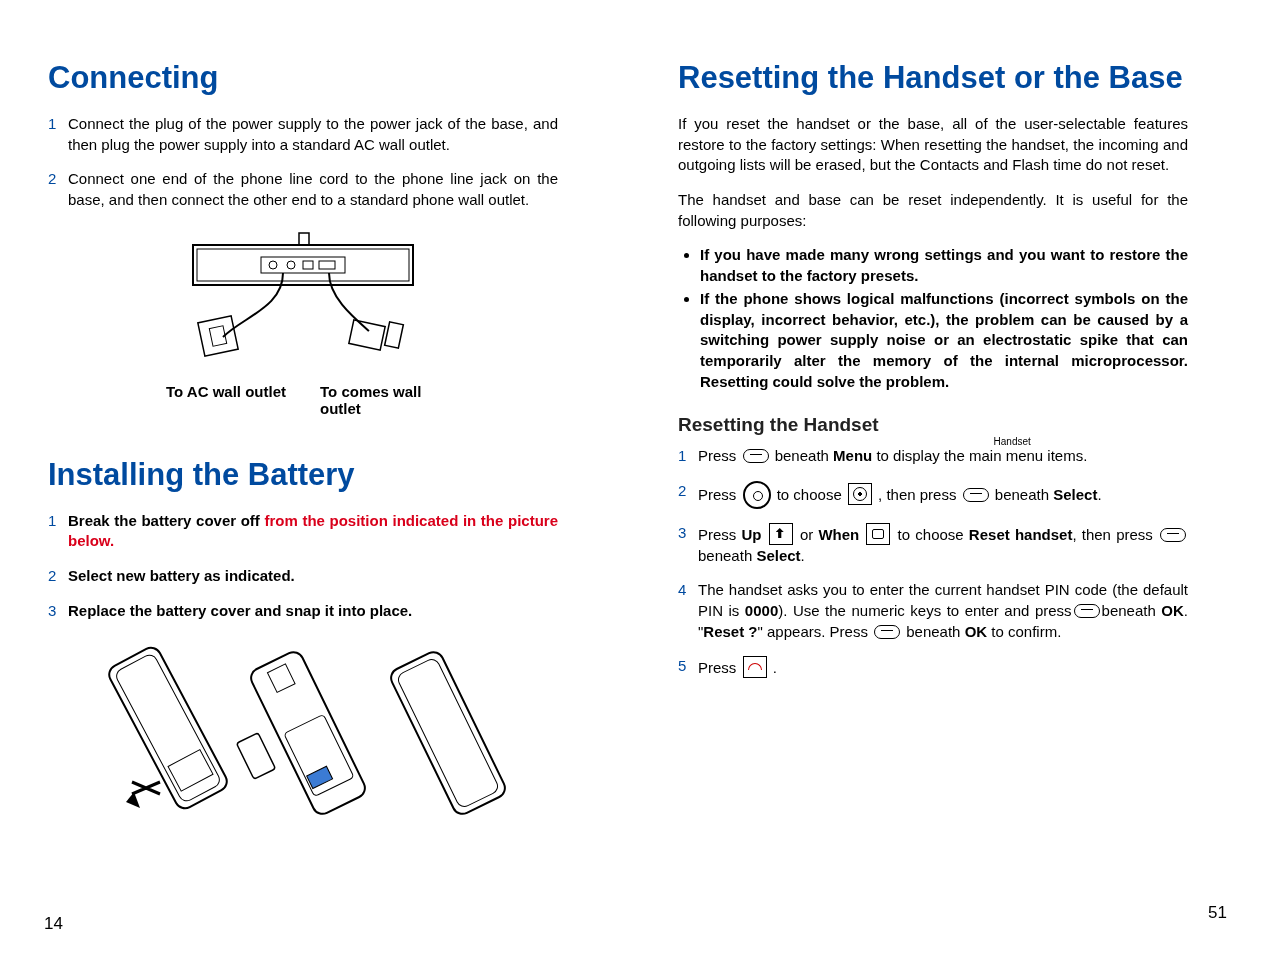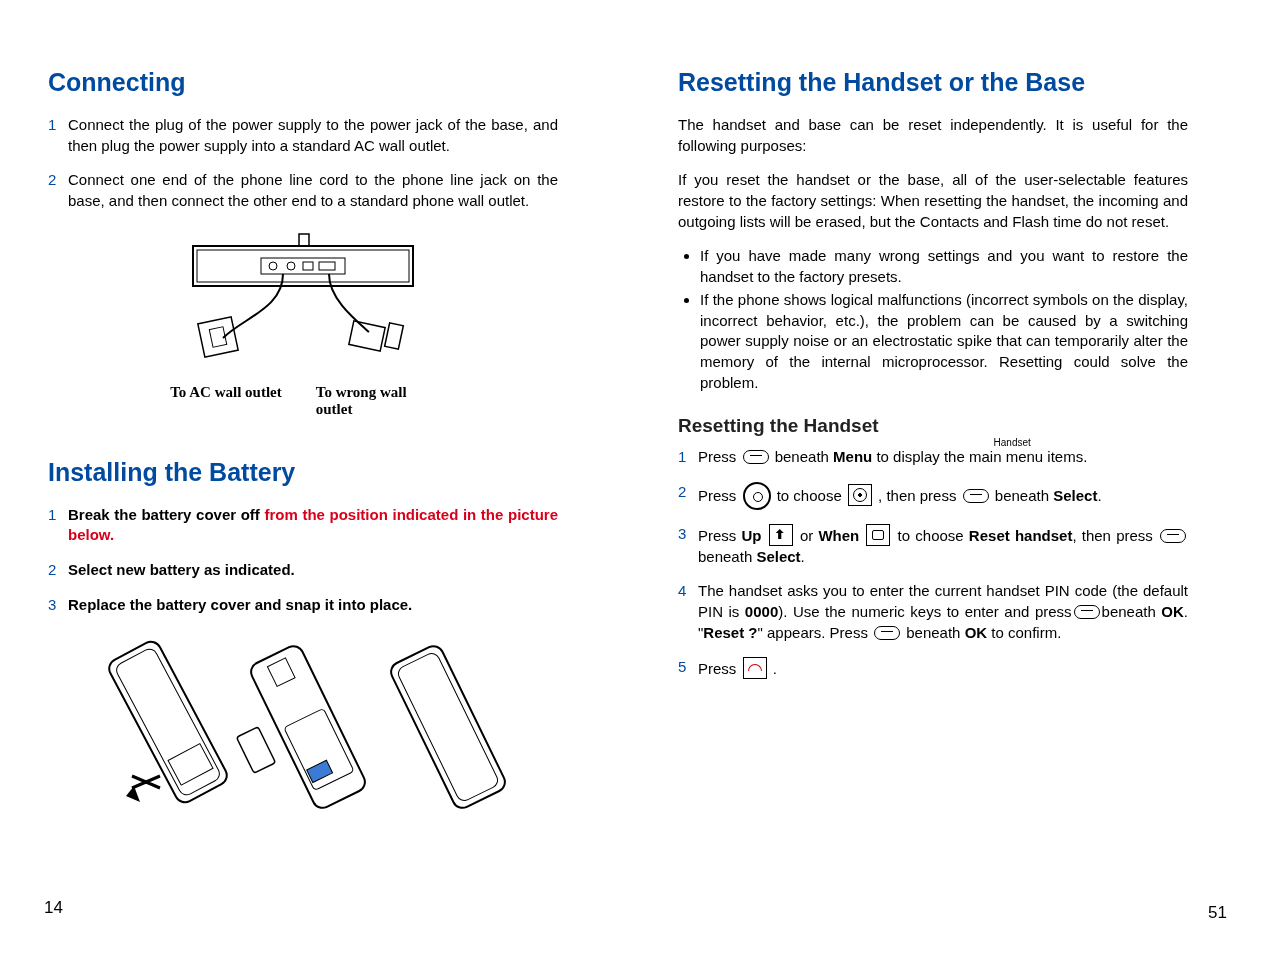--- a/index.html
+++ b/index.html
@@ -23,23 +23,23 @@
     box-sizing: border-box;
   }
   .col-left {
     padding-right: 60px;
   }
   .col-right {
     padding-left: 60px;
   }
   h2.section-title {
     color: #004a9f;
-    font-size: 25px;
+    font-size: 31px;
     font-weight: 600;
-    margin: 8px 0 18px 0;
+    margin: 0 0 18px 0;
     font-family: "Segoe UI", Arial, sans-serif;
   }
   h3.sub-title {
     font-size: 19px;
     font-weight: 600;
     margin: 22px 0 10px 0;
     font-family: "Segoe UI", Arial, sans-serif;
     color: #222;
   }
   p.body-text {
@@ -63,20 +63,21 @@
     font-weight: 400;
     min-width: 20px;
     flex-shrink: 0;
   }
   ol.num-list > li .content {
     flex: 1;
   }
   ul.bullet-list {
     margin: 0 0 18px 0;
     padding-left: 22px;
+    font-weight: bold;
   }
   ul.bullet-list li {
     text-align: justify;
     line-height: 1.38;
     margin-bottom: 2px;
   }
   .bold { font-weight: bold; }
   .red-bold { font-weight: bold; color: #d9001b; }
   .icon-oval {
     display: inline-block;
@@ -171,28 +172,28 @@
     margin: 16px auto 24px auto;
     text-align: center;
   }
   svg { display:block; margin:0 auto; }
   .fig-labels {
     display:flex;
     justify-content:center;
     gap: 34px;
     font-weight:600;
     font-size:15px;
-    font-family:Liberation Serif, serif;
+    font-family:Liberation Sans, sans-serif;
     margin-top:6px;
   }
   .fig-labels .lab2 { max-width:120px; text-align:left;}
   .page-num-left {
     position: absolute;
     left: 44px;
-    bottom: 36px;
+    bottom: 20px;
     font-size: 17px;
   }
   .page-num-right {
     position: absolute;
     right: 44px;
     bottom: 31px;
     font-size: 17px;
   }
 </style>
 </head>
@@ -230,21 +231,21 @@
         <path d="M130 46 C130 80, 90 90, 70 110" fill="none" stroke="#000" stroke-width="2"></path>
         <rect x="48" y="92" width="34" height="34" fill="none" stroke="#000" stroke-width="1.5" transform="rotate(-12 65 109)"></rect>
         <rect x="58" y="100" width="14" height="18" fill="none" stroke="#000" transform="rotate(-12 65 109)"></rect>
 
         <path d="M176 46 C176 70, 200 90, 216 104" fill="none" stroke="#000" stroke-width="2"></path>
         <rect x="198" y="96" width="32" height="24" fill="none" stroke="#000" stroke-width="1.5" transform="rotate(12 214 108)"></rect>
         <rect x="234" y="96" width="14" height="24" fill="none" stroke="#000" stroke-width="1.5" transform="rotate(12 241 108)"></rect>
       </svg>
       <div class="fig-labels">
         <span>To AC wall outlet</span>
-        <span class="lab2">To wrong wall outlet</span>
+        <span class="lab2">To comes wall outlet</span>
       </div>
     </div>
 
     <h2 class="section-title" style="margin-top:40px">Installing the Battery</h2>
 
 
     <ol class="num-list">
       <li>
         <span class="num">1</span>
         <span class="content">
@@ -290,22 +291,22 @@
       </svg>
     </div>
 
     <div class="page-num-left">14</div>
   </div>
 
   <div class="column col-right">
 
     <h2 class="section-title">Resetting the Handset or the Base</h2>
 
+    <p class="body-text">If you reset the handset or the base, all of the user-selectable features restore to the factory settings: When resetting the handset, the incoming and outgoing lists will be erased, but the Contacts and Flash time do not reset.</p>
     <p class="body-text">The handset and base can be reset independently. It is useful for the following purposes:</p>
-    <p class="body-text">If you reset the handset or the base, all of the user-selectable features restore to the factory settings: When resetting the handset, the incoming and outgoing lists will be erased, but the Contacts and Flash time do not reset.</p>
 
     <ul class="bullet-list">
       <li>If you have made many wrong settings and you want to restore the handset to the factory presets.</li>
       <li>If the phone shows logical malfunctions (incorrect symbols on the display, incorrect behavior, etc.), the problem can be caused by a switching power supply noise or an electrostatic spike that can temporarily alter the memory of the internal microprocessor. Resetting could solve the problem.</li>
     </ul>
 
     <h3 class="sub-title">Resetting the Handset</h3>
 
     <ol class="num-list">
       <li>

